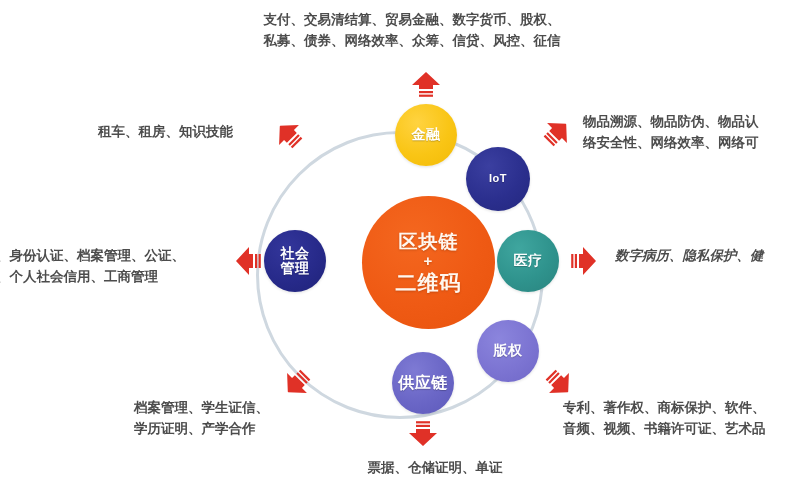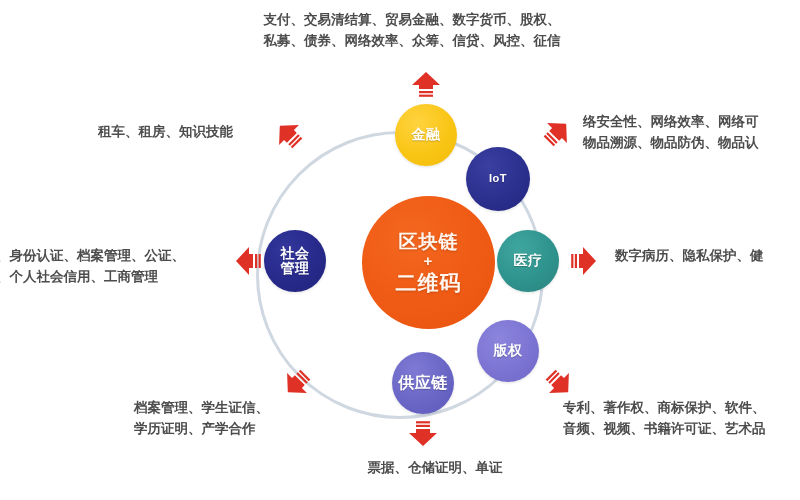--- a/index.html
+++ b/index.html
@@ -194,25 +194,25 @@
       <rect x="10" y="22.6" width="14" height="2.2" fill="#e03127"></rect>
     </svg>
   </div>
 
   <div class="cap center" style="left:232px;top:10px;width:360px;">
     <div>支付、交易清结算、贸易金融、数字货币、股权、</div>
     <div>私募、债券、网络效率、众筹、信贷、风控、征信</div>
   </div>
 
   <div class="cap right" style="left:583px;top:112px;">
+    <div>物品溯源、物品防伪、物品认</div>
     <div>络安全性、网络效率、网络可</div>
-    <div>物品溯源、物品防伪、物品认</div>
-  </div>
-
-  <div class="cap right" style="left:615px;top:246px;">
+  </div>
+
+  <div class="cap right" style="left:615px;top:246px;font-style:italic;">
     <div>数字病历、隐私保护、健</div>
   </div>
 
   <div class="cap right" style="left:563px;top:398px;">
     <div>专利、著作权、商标保护、软件、</div>
     <div>音频、视频、书籍许可证、艺术品</div>
   </div>
 
   <div class="cap center" style="left:310px;top:458px;width:250px;">
     <div>票据、仓储证明、单证</div>

